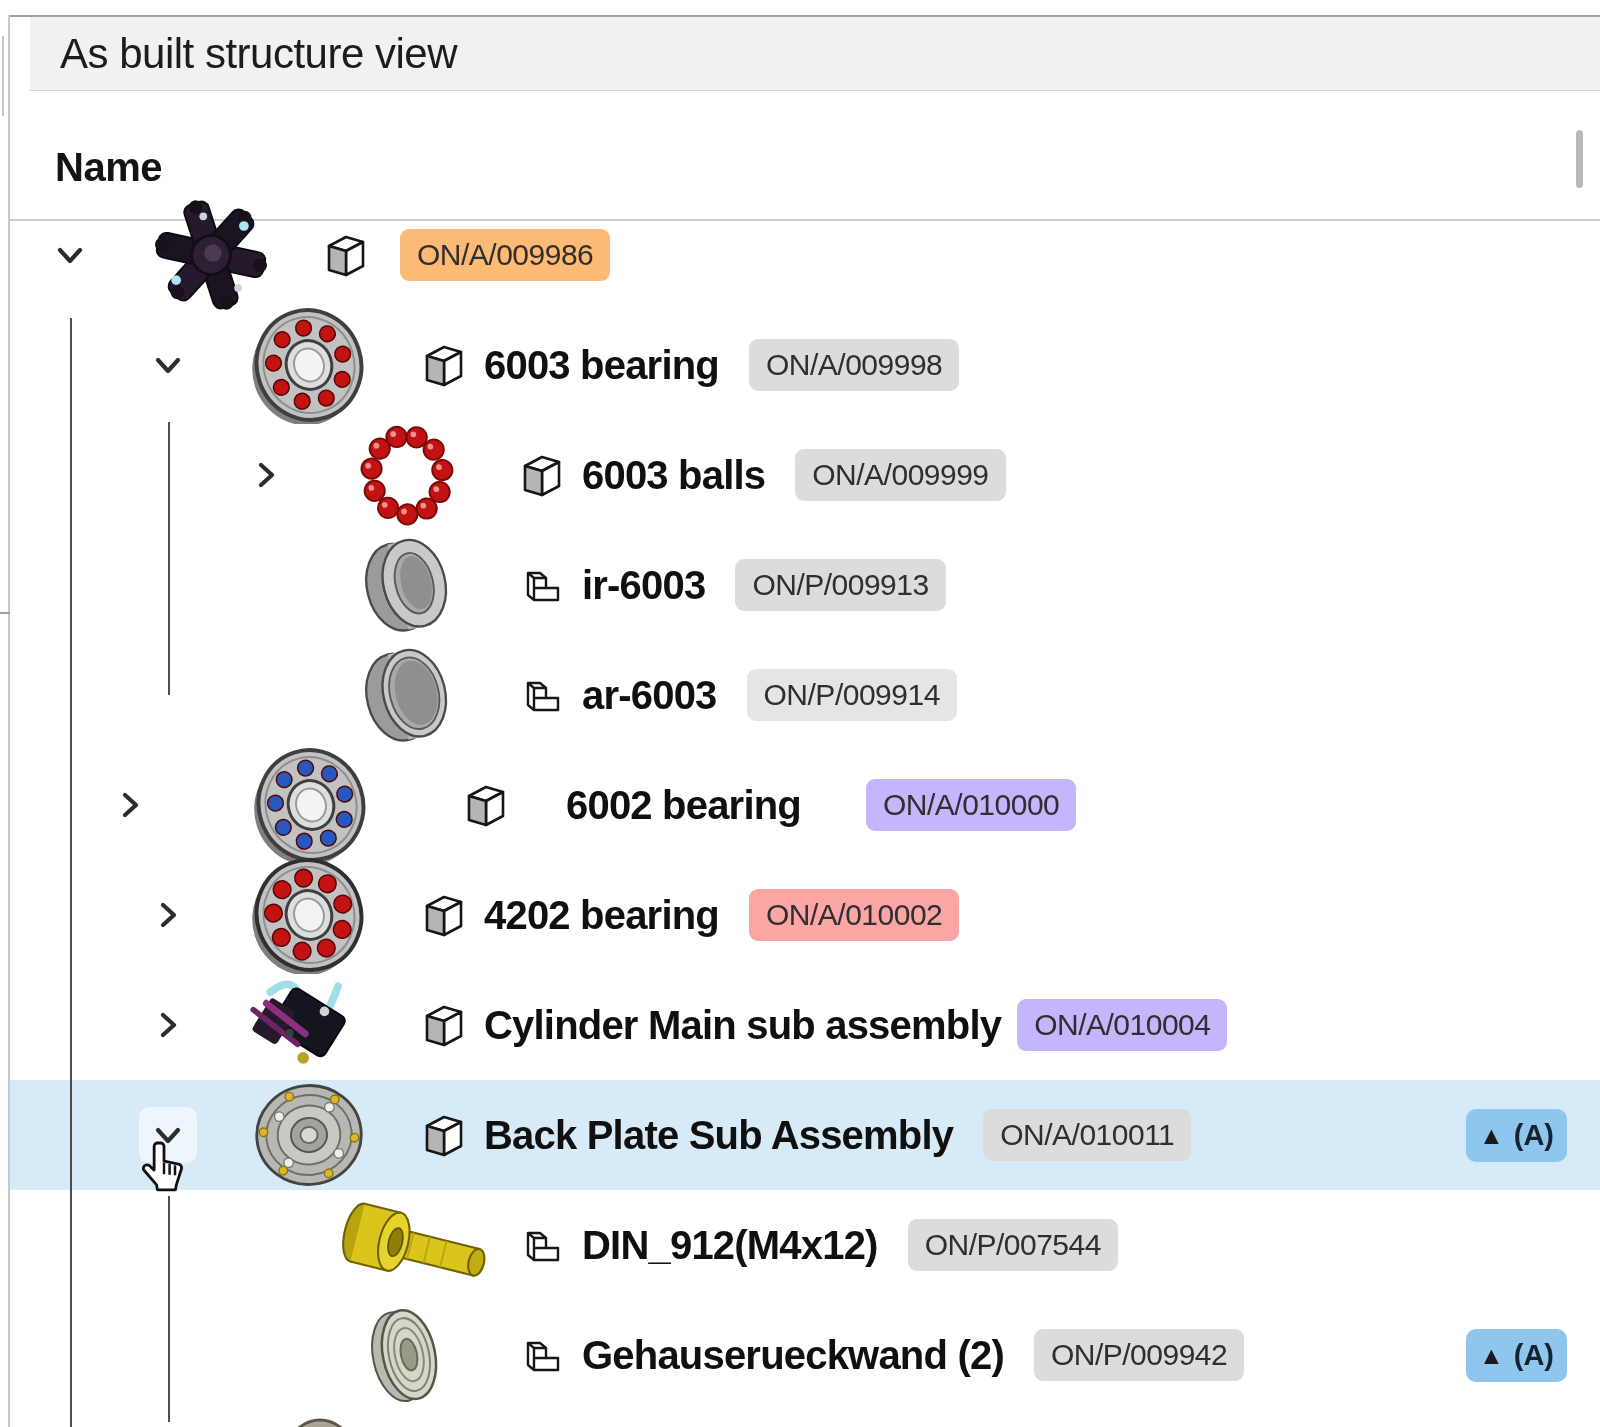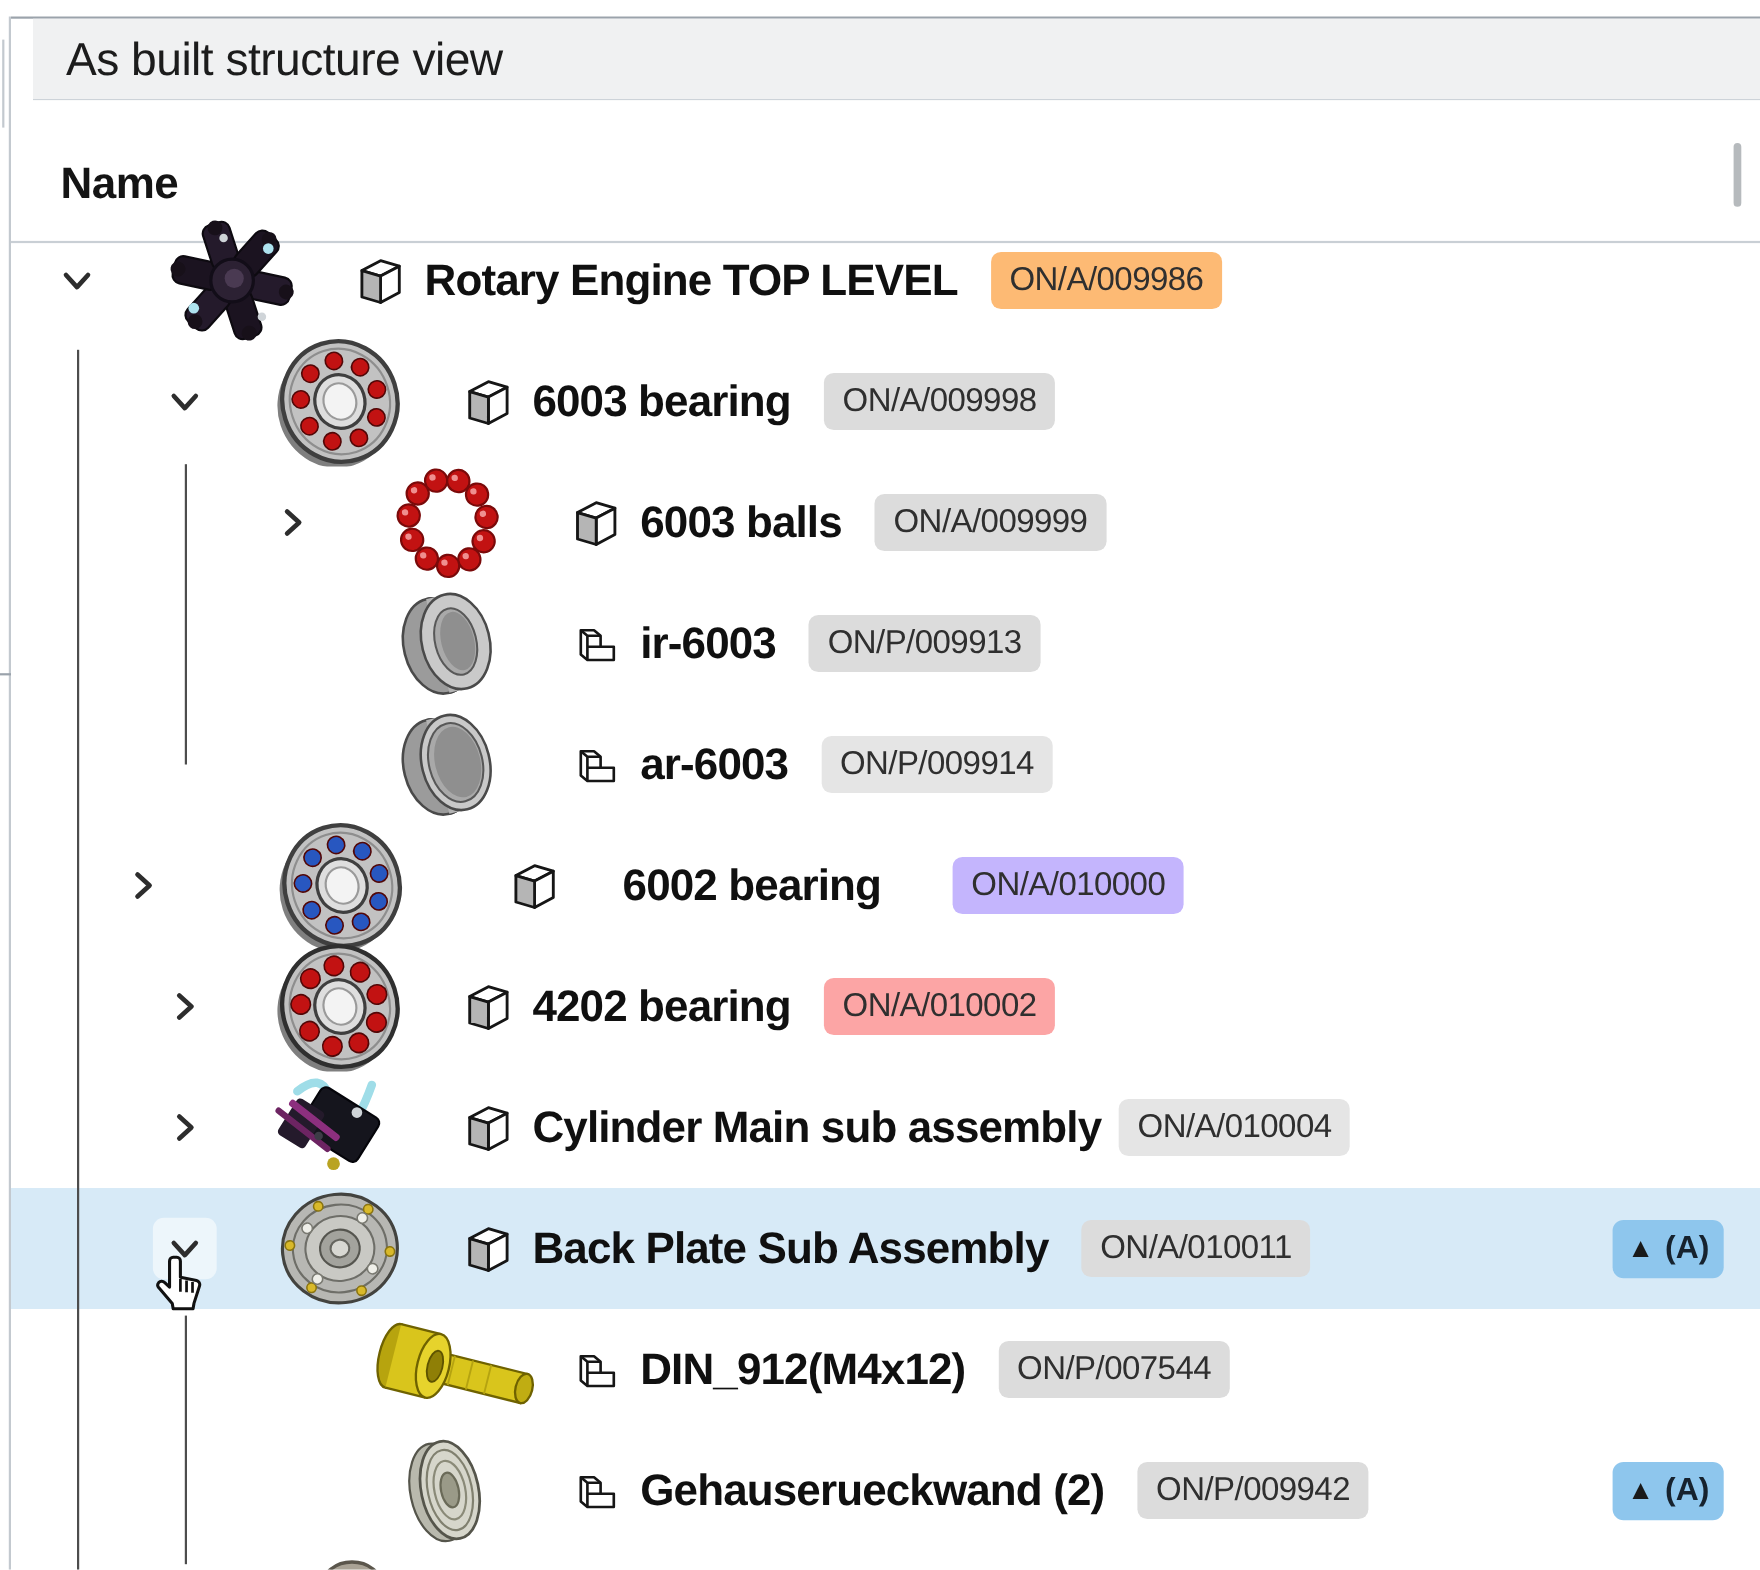--- a/index.html
+++ b/index.html
@@ -116,21 +116,20 @@
       </div>
       <div class="type-icon">
         <svg width="48" height="48" viewBox="0 0 48 48">
           <g stroke="#161616" stroke-width="2.6" stroke-linejoin="round">
             <polygon points="7,15 24,6 41,11 24,20" fill="#fff"></polygon>
             <polygon points="24,20 41,11 41,35 24,44" fill="#fff"></polygon>
             <polygon points="7,15 24,20 24,44 7,39" fill="#b5b5b5"></polygon>
           </g>
         </svg>
       </div>
-      <span class="item-name">Rotary Engine TOP LEVEL</span>
       <span class="pn-badge" style="background: #fdba74;">ON/A/009986</span>
     </div>
     <div class="row" style="padding-left: 138px;">
       <div class="chev-box">
         <svg width="38" height="38" viewBox="0 0 38 38">
           <polyline points="9,14 19,25 29,14" fill="none" stroke="#2d2d2d" stroke-width="4.2" stroke-linecap="round" stroke-linejoin="round"></polyline>
         </svg>
       </div>
       <div class="thumb">
         <svg width="118" height="118" viewBox="-60 -60 120 120">
@@ -362,21 +361,21 @@
       <div class="type-icon">
         <svg width="48" height="48" viewBox="0 0 48 48">
           <g stroke="#161616" stroke-width="2.6" stroke-linejoin="round">
             <polygon points="7,15 24,6 41,11 24,20" fill="#fff"></polygon>
             <polygon points="24,20 41,11 41,35 24,44" fill="#fff"></polygon>
             <polygon points="7,15 24,20 24,44 7,39" fill="#b5b5b5"></polygon>
           </g>
         </svg>
       </div>
       <span class="item-name">Cylinder Main sub assembly</span>
-      <span class="pn-badge" style="background: #e5e5e5; margin-left: 16px;">ON/A/010004</span>
+      <span class="pn-badge" style="background: #c4b5fd; margin-left: 16px;">ON/A/010004</span>
     </div>
     <div class="row selected" style="padding-left: 138px; background: rgb(215, 234, 247);">
       <div class="chev-box">
         <svg width="38" height="38" viewBox="0 0 38 38">
           <polyline points="9,14 19,25 29,14" fill="none" stroke="#2d2d2d" stroke-width="4.2" stroke-linecap="round" stroke-linejoin="round"></polyline>
         </svg>
         <div class="cursor-icon"><svg viewBox="0 0 28 32" width="46" height="54">
             <path d="M10 2 C8.9 2 8 2.9 8 4 L8 18.5 L5.2 15.9 C4.3 15 2.8 15.1 2 16 C1.3 16.9 1.3 18.1 2.1 18.9 L9.5 27.5 L10 30.5 L21 30.5 L21.5 27.5 L24.6 17.8 C25 16.5 24.2 15.2 22.9 14.9 L14 13 L14 4 C14 2.9 13.1 2 12 2 Z" fill="#fff" stroke="#111" stroke-width="1.7" stroke-linejoin="round"></path>
             <path d="M14 14 V21 M17.4 14.8 V21.3 M20.7 15.6 V21.6" stroke="#111" stroke-width="1.5" fill="none"></path>
           </svg></div>

